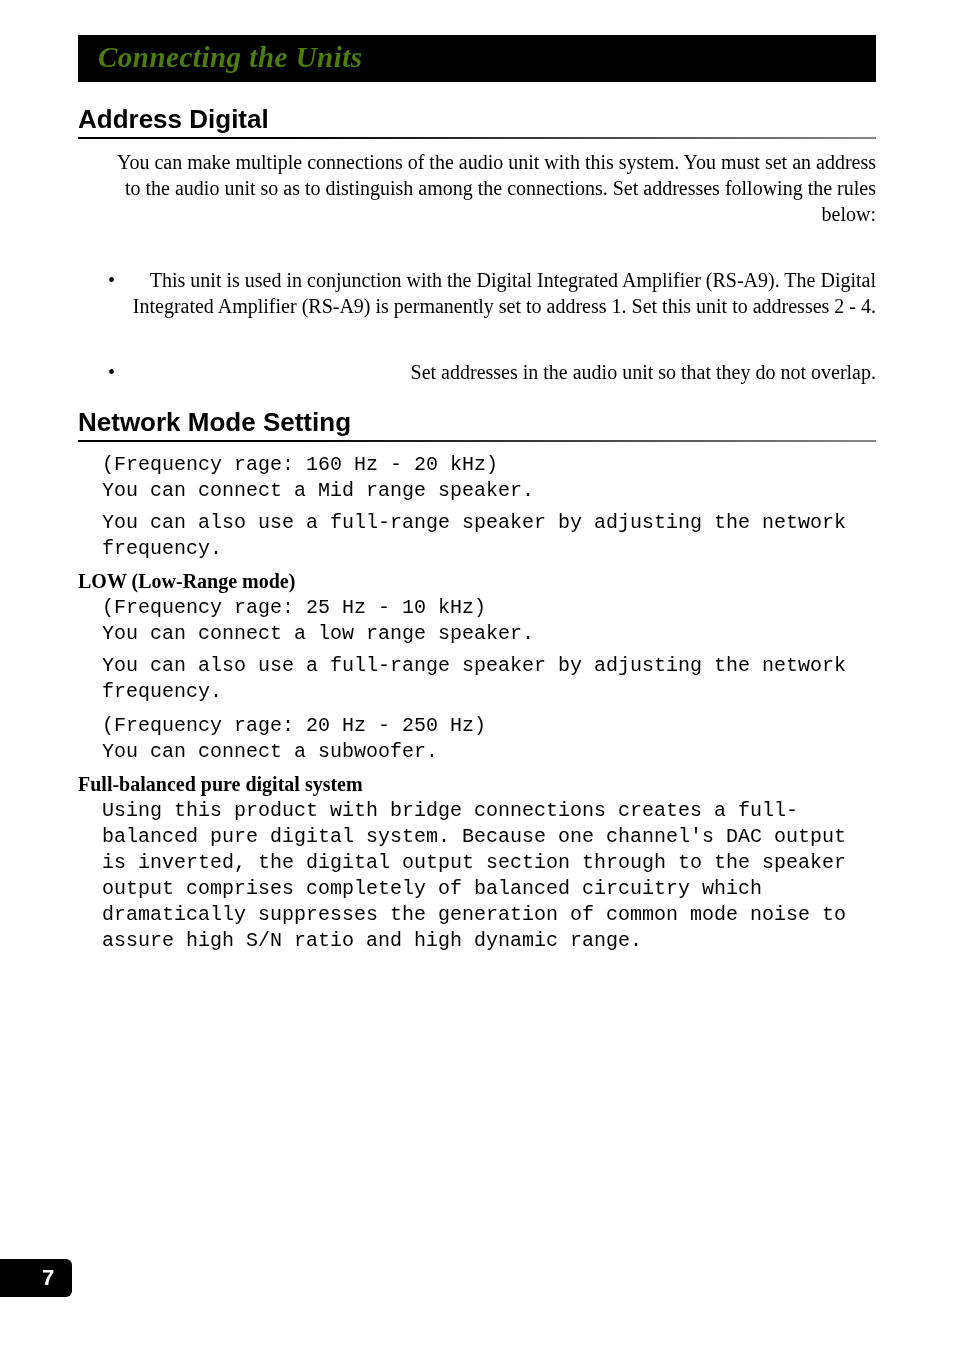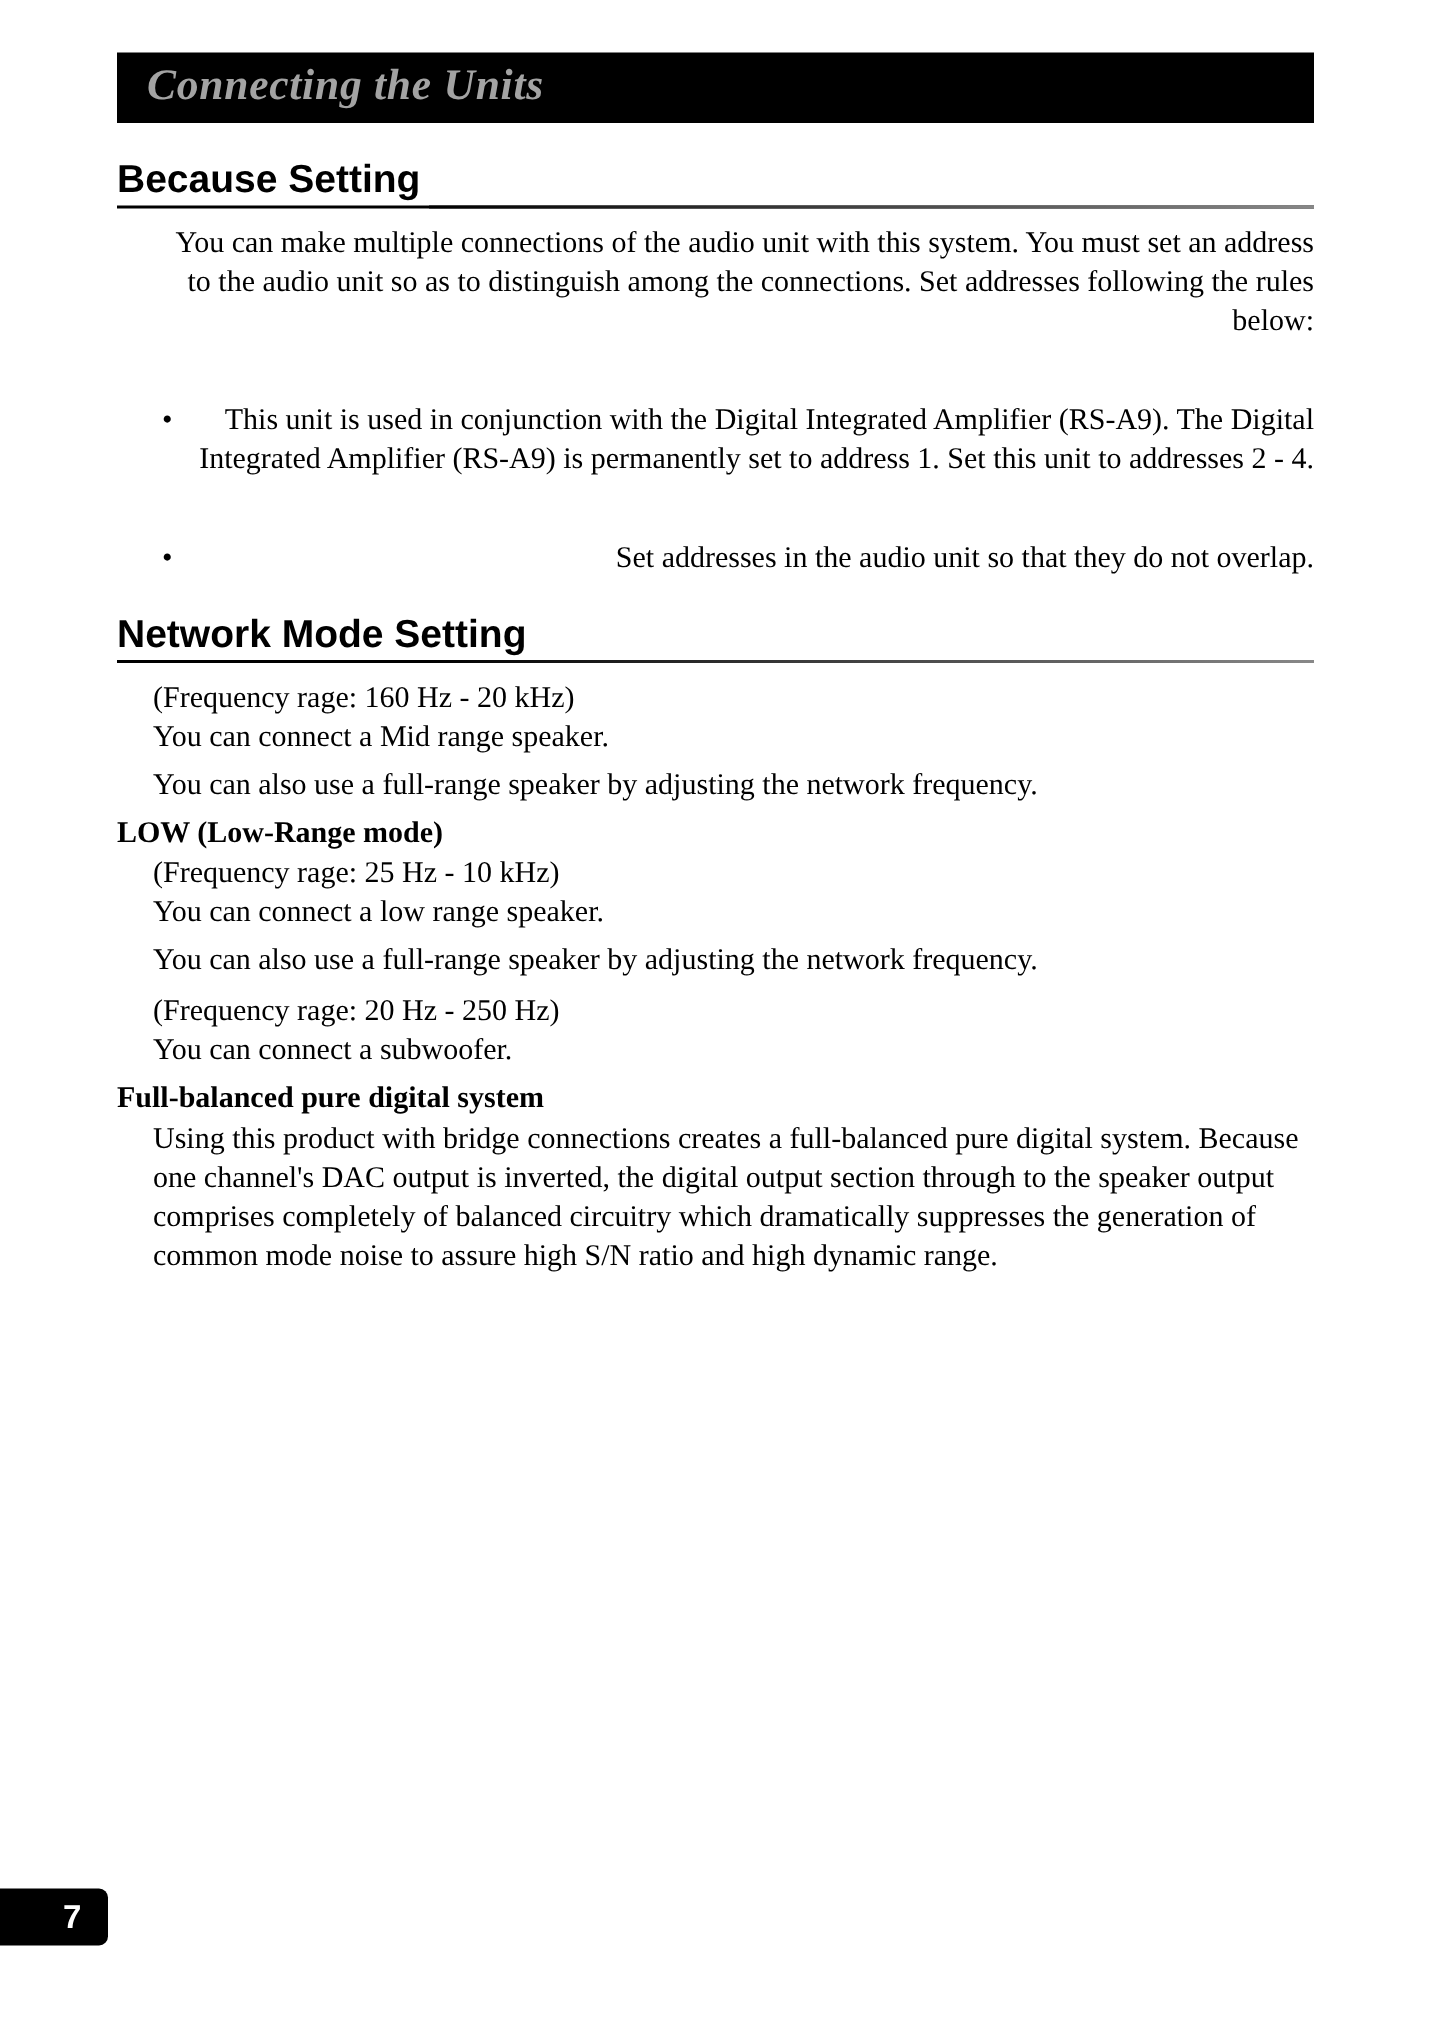--- a/index.html
+++ b/index.html
@@ -13,21 +13,21 @@
       width: 954px;
       height: 1355px;
       position: relative;
       color: #000;
     }
     .page {
       padding: 35px 78px 0 78px;
     }
     .chapter-title-bar {
       background: #000;
-      color: #a3a3a3;
+      color: #4d7c0f;
       font-size: 29px;
       font-weight: bold;
       font-style: italic;
       padding: 6px 0 8px 20px;
       margin-bottom: 22px;
       letter-spacing: 0.5px;
     }
     .section-heading {
       font-family: Arial, Helvetica, sans-serif;
       font-size: 26px;
@@ -77,20 +77,21 @@
     }
     .sub-heading {
       font-size: 20px;
       font-weight: bold;
       margin-bottom: 2px;
       margin-top: 8px;
     }
     .sub-body {
       padding-left: 24px;
       margin-bottom: 8px;
+      font-family: Liberation Mono, monospace;
     }
     .sub-body p {
       font-size: 20px;
       line-height: 1.3;
     }
     .sub-body p + p {
       margin-top: 6px;
     }
     .page-number-tab {
       position: absolute;
@@ -110,21 +111,21 @@
     }
   </style>
 </head>
 <body>
 
 <div class="page">
 
   <div class="chapter-title-bar">Connecting the Units</div>
 
   <div class="section-block">
-    <div class="section-heading">Because Setting</div>
+    <div class="section-heading">Address Digital</div>
     <div class="body-indent">
       <p class="body-text">You can make multiple connections of the audio unit with this system. You must set an address to the audio unit so as to distinguish among the connections. Set addresses following the rules below:</p>
       <ul class="bullet-list">
         <li>This unit is used in conjunction with the Digital Integrated Amplifier (RS-A9). The Digital Integrated Amplifier (RS-A9) is permanently set to address 1. Set this unit to addresses 2 - 4.</li>
         <li>Set addresses in the audio unit so that they do not overlap.</li>
       </ul>
     </div>
   </div>
 
   <div class="section-block">

